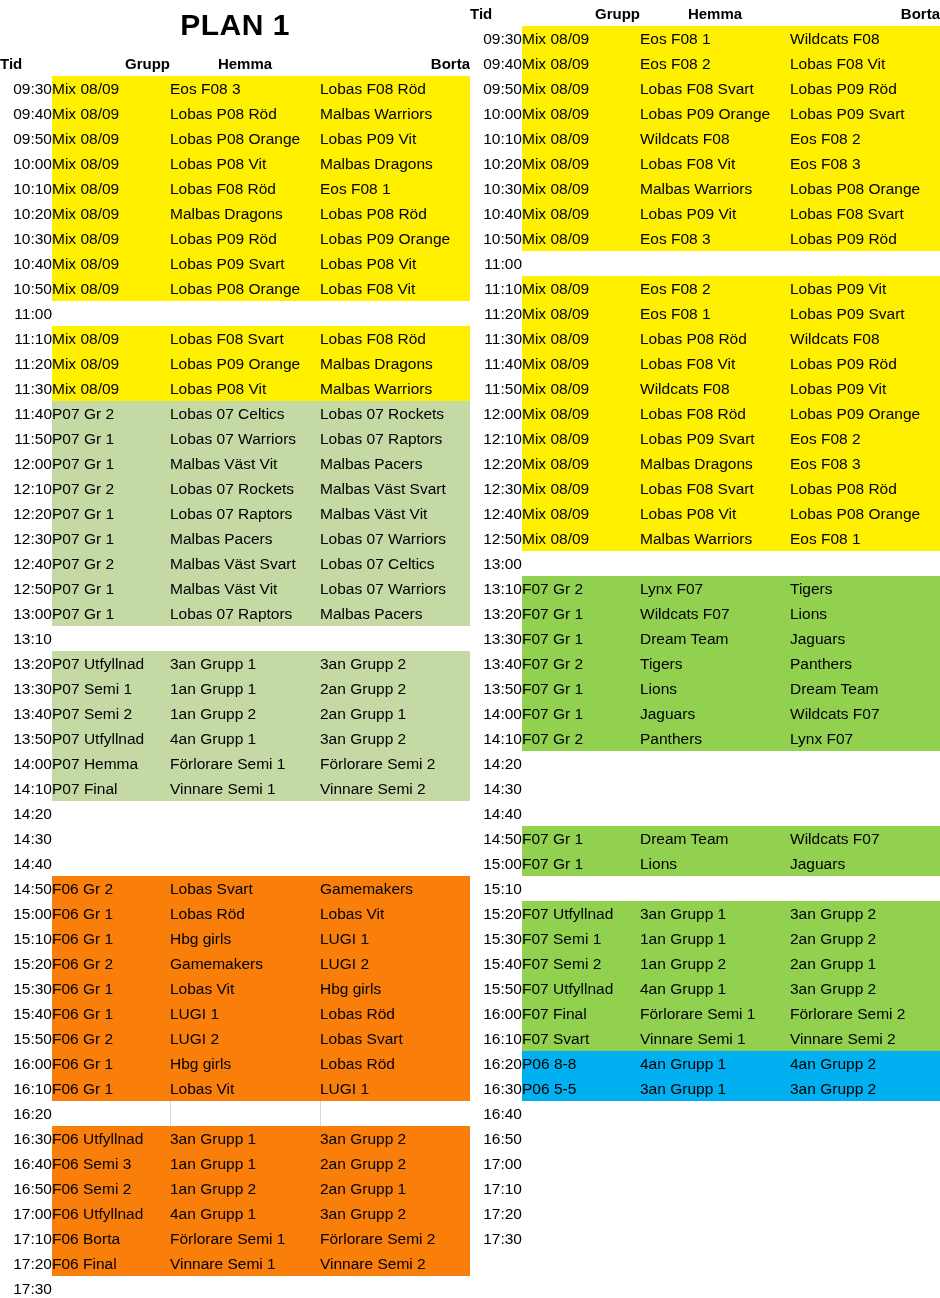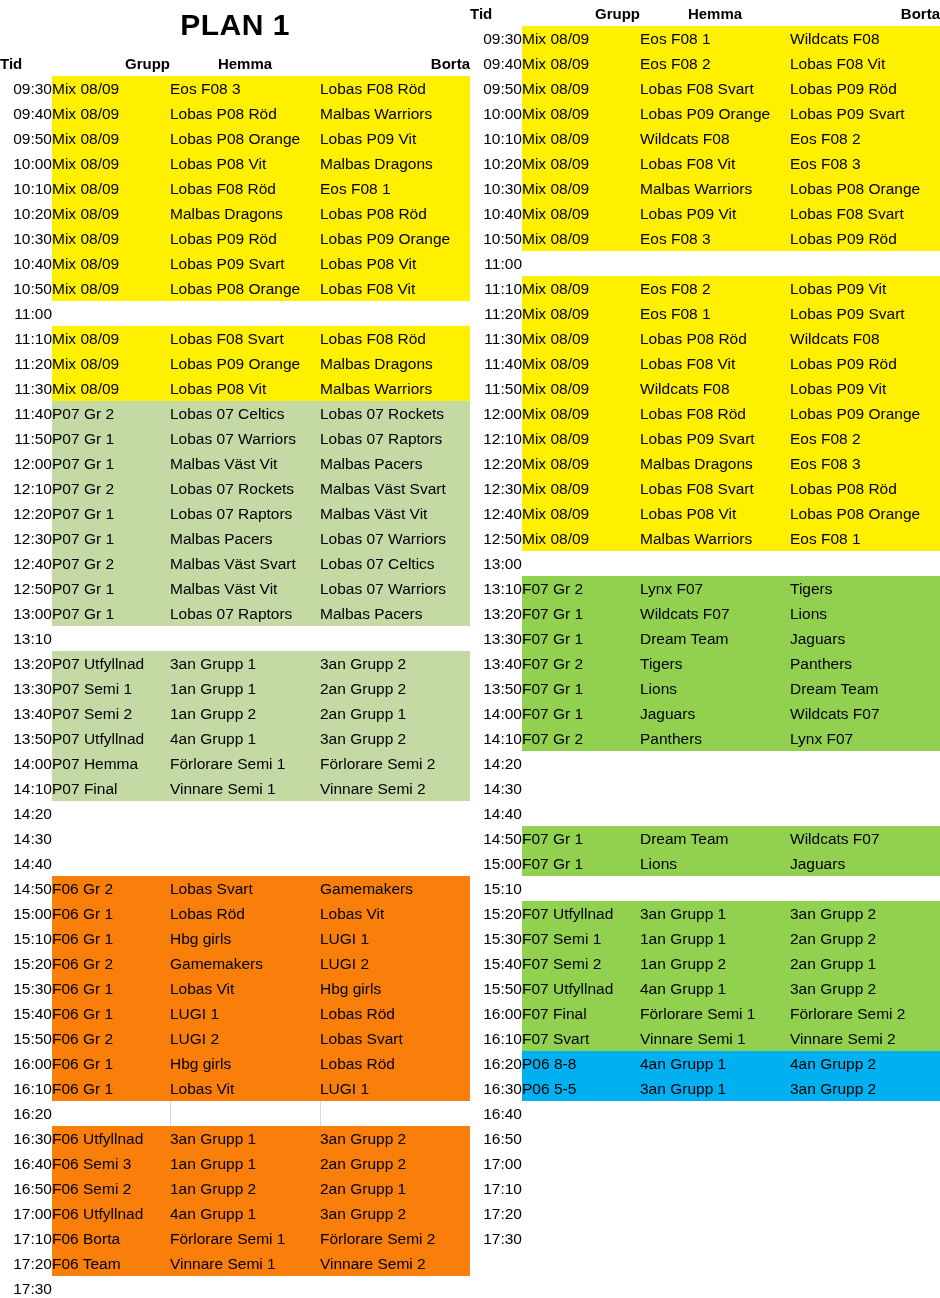--- a/index.html
+++ b/index.html
@@ -382,21 +382,21 @@
             <td class="borta">3an Grupp 2</td>
           </tr>
           <tr class="fill-orange">
             <td class="tid">17:10</td>
             <td class="grupp">F06 Borta</td>
             <td class="hemma">Förlorare Semi 1</td>
             <td class="borta">Förlorare Semi 2</td>
           </tr>
           <tr class="fill-orange">
             <td class="tid">17:20</td>
-            <td class="grupp">F06 Team</td>
+            <td class="grupp">F06 Final</td>
             <td class="hemma">Vinnare Semi 1</td>
             <td class="borta">Vinnare Semi 2</td>
           </tr>
           <tr class="fill-none">
             <td class="tid">17:30</td>
             <td class="grupp"></td>
             <td class="hemma"></td>
             <td class="borta"></td>
           </tr>
         </tbody>

